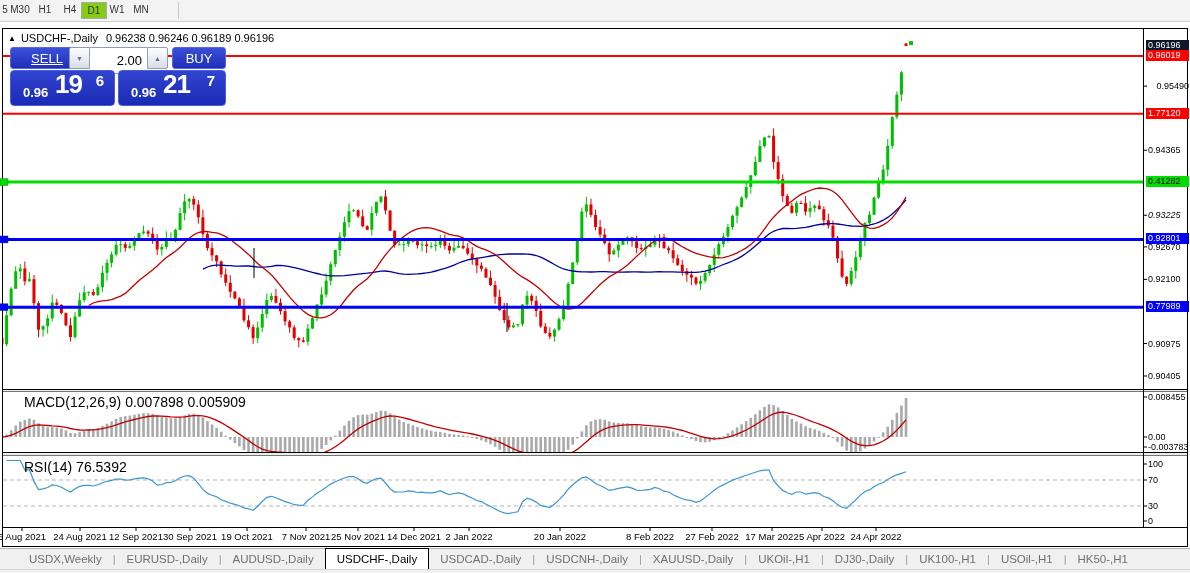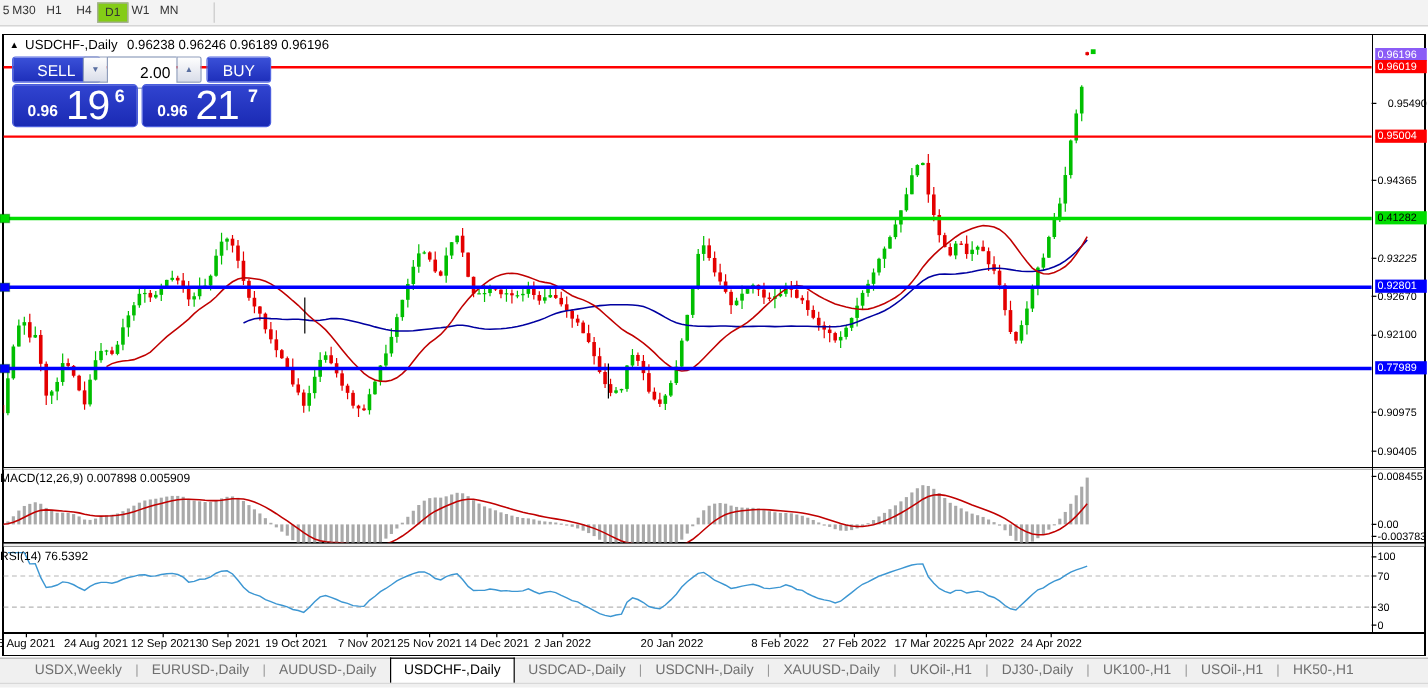--- a/index.html
+++ b/index.html
@@ -20,45 +20,45 @@
   
   #chart-title{position:absolute;left:8px;top:32px;z-index:6;font-size:11px;color:#000;white-space:nowrap;}
   #chart-title .arr{font-size:8px;position:relative;top:-1px;margin-right:5px;}
   #chart-title .sym{margin-right:8px;}
 
   
   #trade-panel{position:absolute;left:8px;top:45px;width:220px;height:62px;z-index:6;}
   .tp-btn{position:absolute;top:2px;height:22px;border-radius:3px;color:#fff;font-size:13px;
           text-align:center;line-height:22px;background:linear-gradient(180deg,#3a50d8 0%,#1e2fbb 100%);
           border:1px solid #5468e2;box-sizing:border-box;cursor:pointer;}
-  #sell-btn{left:2px;width:74px;}
+  #sell-btn{left:2px;width:74px;text-decoration:underline;}
   #buy-btn{left:164px;width:54px;}
   .spin-btn{position:absolute;top:2px;width:21px;height:22px;box-sizing:border-box;
             background:linear-gradient(180deg,#fefefe,#d9dde9);border:1px solid #8f9dbb;
             color:#5a6fa0;font-size:7px;text-align:center;line-height:22px;cursor:pointer;}
   #vol-down{left:61px;border-radius:2px 0 0 2px;}
   #vol-up{left:139px;border-radius:0 2px 2px 0;}
   #vol-input{position:absolute;left:82px;top:2px;width:57px;height:27px;box-sizing:border-box;
              border:1px solid #8f9dbb;border-left:none;border-right:none;font-size:13px;
              font-family:"Liberation Sans",sans-serif;text-align:right;padding-right:5px;color:#000;}
   .tp-tile{position:absolute;top:25px;height:36px;border-radius:4px;color:#fff;
            background:linear-gradient(180deg,#3144d0 0%,#1a2ab4 100%);border:1px solid #4a5ddd;
            box-sizing:border-box;cursor:pointer;}
   #sell-tile{left:2px;width:105px;}
   #buy-tile{left:110px;width:108px;}
   .tile-prefix{position:absolute;left:12px;bottom:5px;font-size:13px;font-weight:bold;}
-  .tile-big{position:absolute;left:44px;top:-2px;font-size:34px;font-weight:normal;letter-spacing:-1px;}
+  .tile-big{position:absolute;left:44px;top:-2px;font-size:26px;font-weight:bold;letter-spacing:-1px;}
   .tile-sup{position:absolute;right:10px;top:1px;font-size:15px;font-weight:bold;}
 
   
   .axis-box{position:absolute;left:1146px;width:41px;height:11px;line-height:11px;font-size:9px;
             padding-left:2px;z-index:4;}
   .axis-tick{position:absolute;left:1148px;width:41px;height:10px;line-height:10px;font-size:9px;
              color:#000;z-index:3;}
-  .ind-label{position:absolute;left:0;font-size:10px;color:#000;z-index:4;white-space:nowrap;}
+  .ind-label{position:absolute;left:24px;font-size:14px;color:#000;z-index:4;white-space:nowrap;}
   .ind-axis{position:absolute;left:1148px;font-size:9px;color:#000;z-index:3;height:10px;line-height:10px;
             width:40px;overflow:hidden;white-space:nowrap;}
 
   
   .date-label{position:absolute;top:531px;width:66px;margin-left:-33px;text-align:center;
               font-size:9.5px;color:#000;z-index:3;white-space:nowrap;}
 
   
   #tabbar{position:absolute;left:0;top:548px;width:1190px;height:21px;background:#f0f0f0;
           border-top:1px solid #b5b5b5;z-index:5;display:flex;align-items:stretch;padding-left:18px;}
@@ -805,23 +805,23 @@
     <div class="tab">UK100-,H1</div>
     <div class="tab-sep">|</div>
     <div class="tab">USOil-,H1</div>
     <div class="tab-sep">|</div>
     <div class="tab">HK50-,H1</div>
   </div>
 <div id="tab-arrow-left" class="tab-arrow"></div>
 <div id="tab-arrow-right" class="tab-arrow"></div>
 <div id="statusbar"></div>
 
-<div class="axis-box" style="top: 39.911px; background: #8b5cf6; color: rgb(255, 255, 255);">0.96196</div>
+<div class="axis-box" style="top: 39.911px; background: #0f172a; color: rgb(255, 255, 255);">0.96196</div>
 <div class="axis-box" style="top: 50px; background: rgb(255, 0, 0); color: rgb(255, 255, 255);">0.96019</div>
-<div class="axis-box" style="top: 107.855px; background: rgb(255, 0, 0); color: rgb(255, 255, 255);">0.95004</div>
+<div class="axis-box" style="top: 107.855px; background: rgb(255, 0, 0); color: rgb(255, 255, 255);">1.77120</div>
 <div class="axis-box" style="top: 176.084px; background: rgb(0, 221, 0); color: rgb(0, 0, 0);">0.41282</div>
 <div class="axis-box" style="top: 233.426px; background: rgb(0, 0, 255); color: rgb(255, 255, 255);">0.92801</div>
 <div class="axis-box" style="top: 301.142px; background: rgb(0, 0, 255); color: rgb(255, 255, 255);">0.77989</div>
 <div class="axis-tick" style="top: 81.153px; text-align: right;">0.95490</div>
 <div class="axis-tick" style="top: 145.278px;">0.94365</div>
 <div class="axis-tick" style="top: 210.258px; font-style: italic;">0.93225</div>
 <div class="axis-tick" style="top: 241.893px;">0.92670</div>
 <div class="axis-tick" style="top: 274.383px;">0.92100</div>
 <div class="axis-tick" style="top: 338.508px;">0.90975</div>
 <div class="axis-tick" style="top: 370.998px;">0.90405</div>

